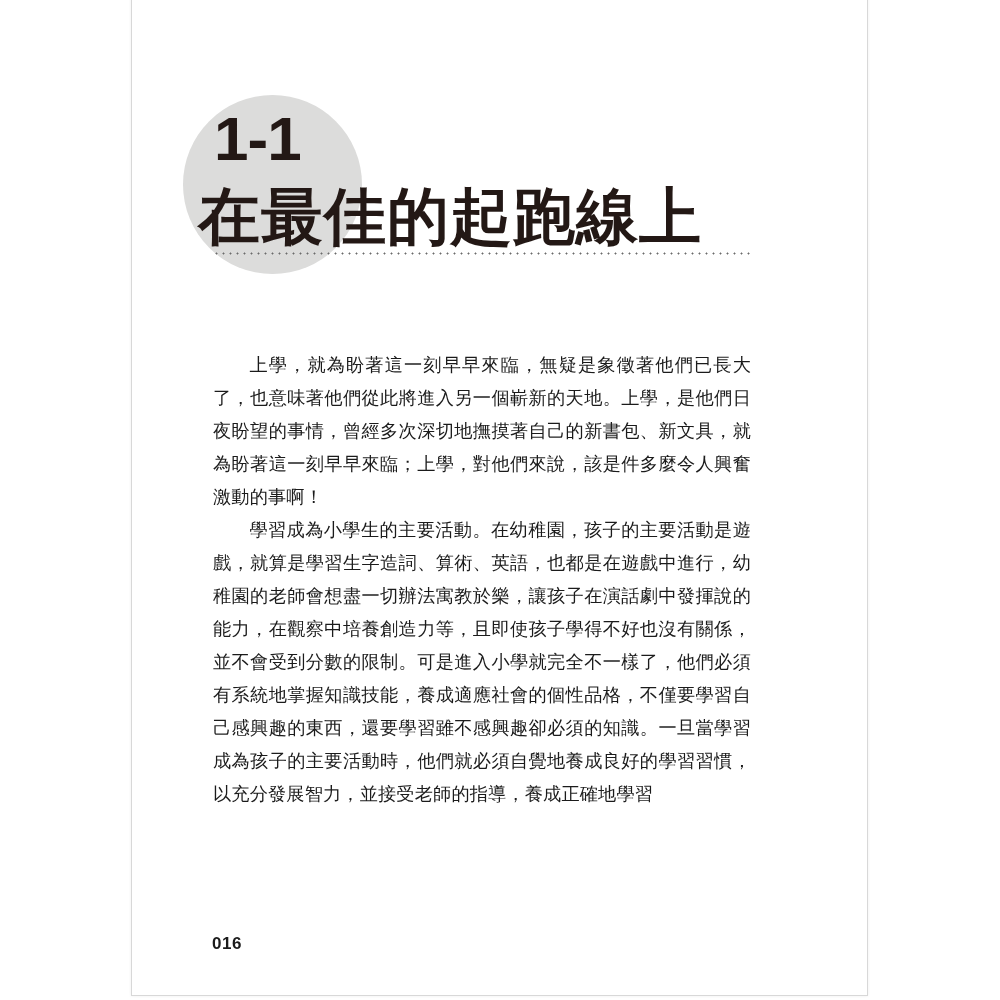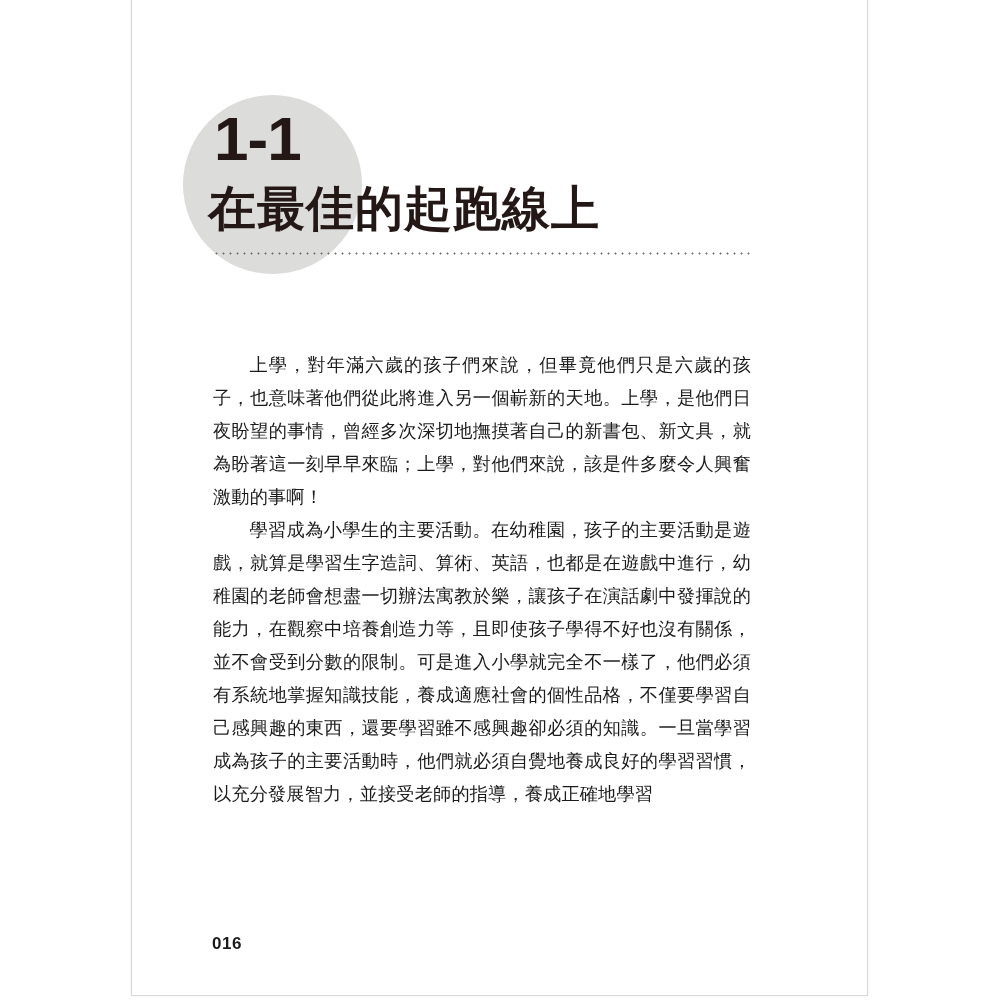--- a/index.html
+++ b/index.html
@@ -62,25 +62,25 @@
     font-weight: bold;
     font-size: 62px;
     letter-spacing: -1px;
     color: #231815;
     line-height: 1;
     white-space: nowrap;
   }
 
   .chapter-title {
     position: absolute;
-    left: 76px;
+    left: 66px;
     top: 186px;
     font-family: "DejaVu Sans", "Liberation Sans", sans-serif;
     font-weight: bold;
-    font-size: 48px;
+    font-size: 62px;
     letter-spacing: 1px;
     color: #231815;
     line-height: 1.12;
     white-space: nowrap;
   }
 
   .header-rule {
     position: absolute;
     left: 81px;
     top: 256px;
@@ -136,20 +136,20 @@
       <div class="chapter-blob"></div>
 
       <div class="chapter-number">1-1</div>
 
       <div class="chapter-title">在最佳的起跑線上</div>
 
       <div class="header-rule"></div>
     </div>
 
     <div class="body-copy">
-      <p>上學，對年滿六歲的孩子們來說，但畢竟他們只是六歲的孩子，也意味著他們從此將進入另一個嶄新的天地。上學，是他們日夜盼望的事情，曾經多次深切地撫摸著自己的新書包、新文具，就為盼著這一刻早早來臨；上學，對他們來說，該是件多麼令人興奮激動的事啊！</p>
+      <p>上學，就為盼著這一刻早早來臨，無疑是象徵著他們已長大了，也意味著他們從此將進入另一個嶄新的天地。上學，是他們日夜盼望的事情，曾經多次深切地撫摸著自己的新書包、新文具，就為盼著這一刻早早來臨；上學，對他們來說，該是件多麼令人興奮激動的事啊！</p>
       <p>學習成為小學生的主要活動。在幼稚園，孩子的主要活動是遊戲，就算是學習生字造詞、算術、英語，也都是在遊戲中進行，幼稚園的老師會想盡一切辦法寓教於樂，讓孩子在演話劇中發揮說的能力，在觀察中培養創造力等，且即使孩子學得不好也沒有關係，並不會受到分數的限制。可是進入小學就完全不一樣了，他們必須有系統地掌握知識技能，養成適應社會的個性品格，不僅要學習自己感興趣的東西，還要學習雖不感興趣卻必須的知識。一旦當學習成為孩子的主要活動時，他們就必須自覺地養成良好的學習習慣，以充分發展智力，並接受老師的指導，養成正確地學習</p>
     </div>
 
     <div class="folio">016</div>
 
   </div>
 </div>
 
 </body></html>

